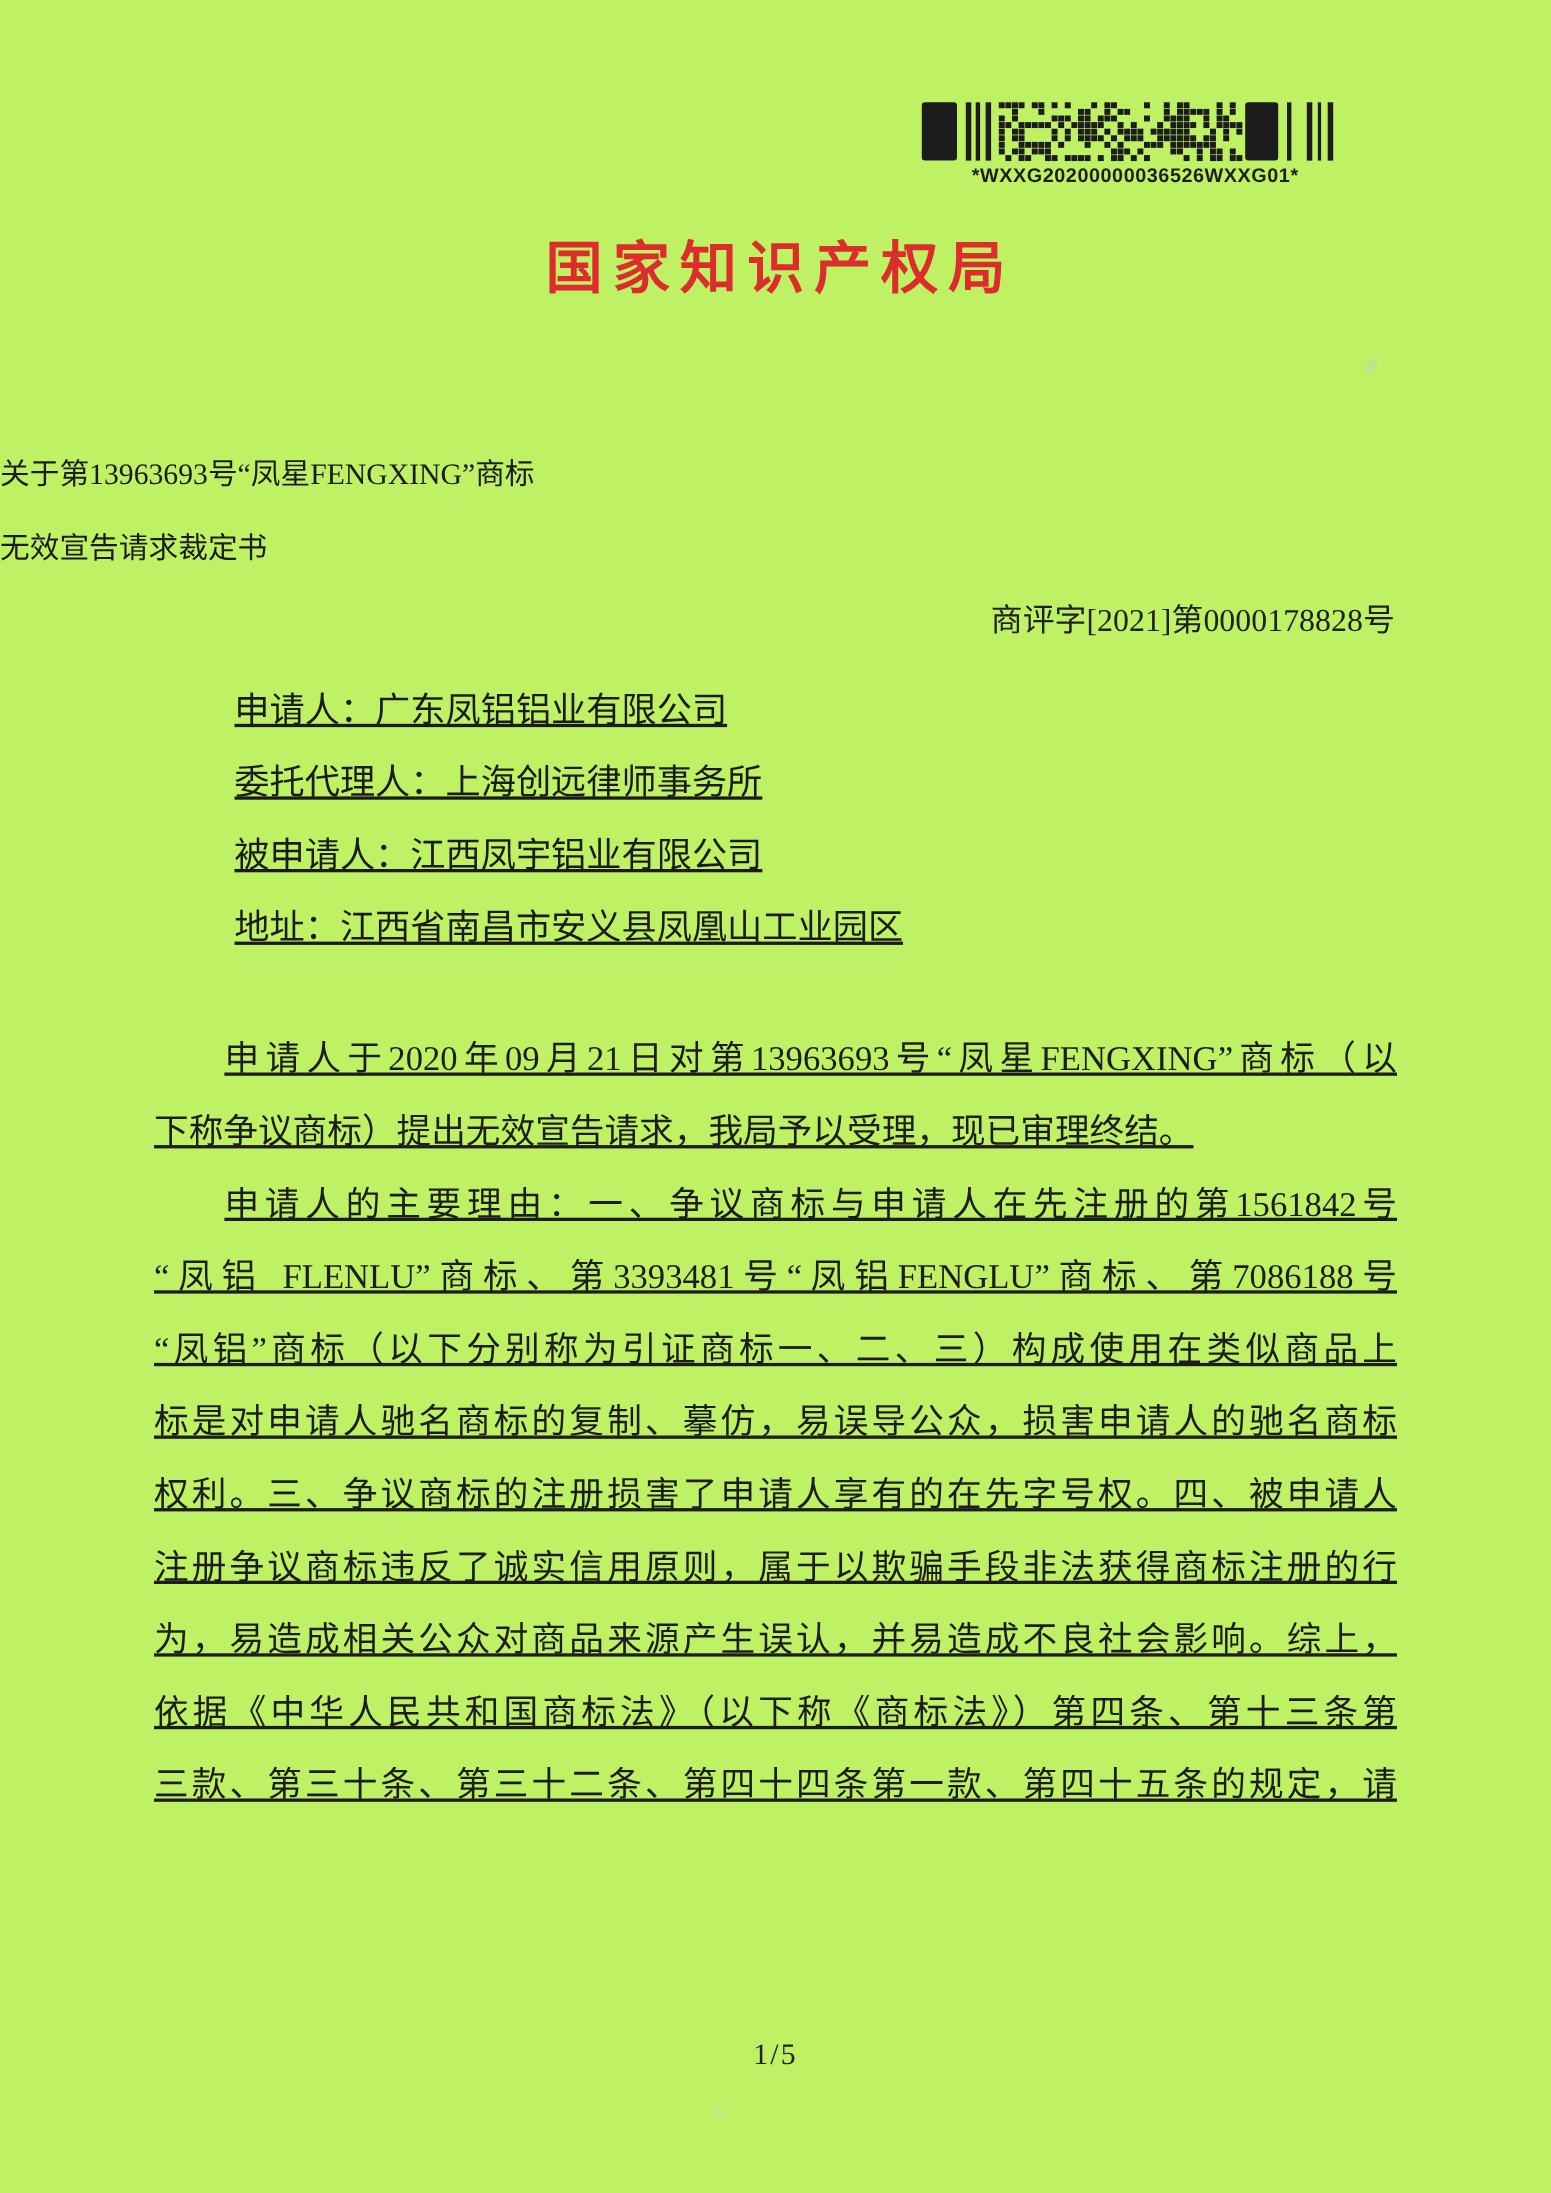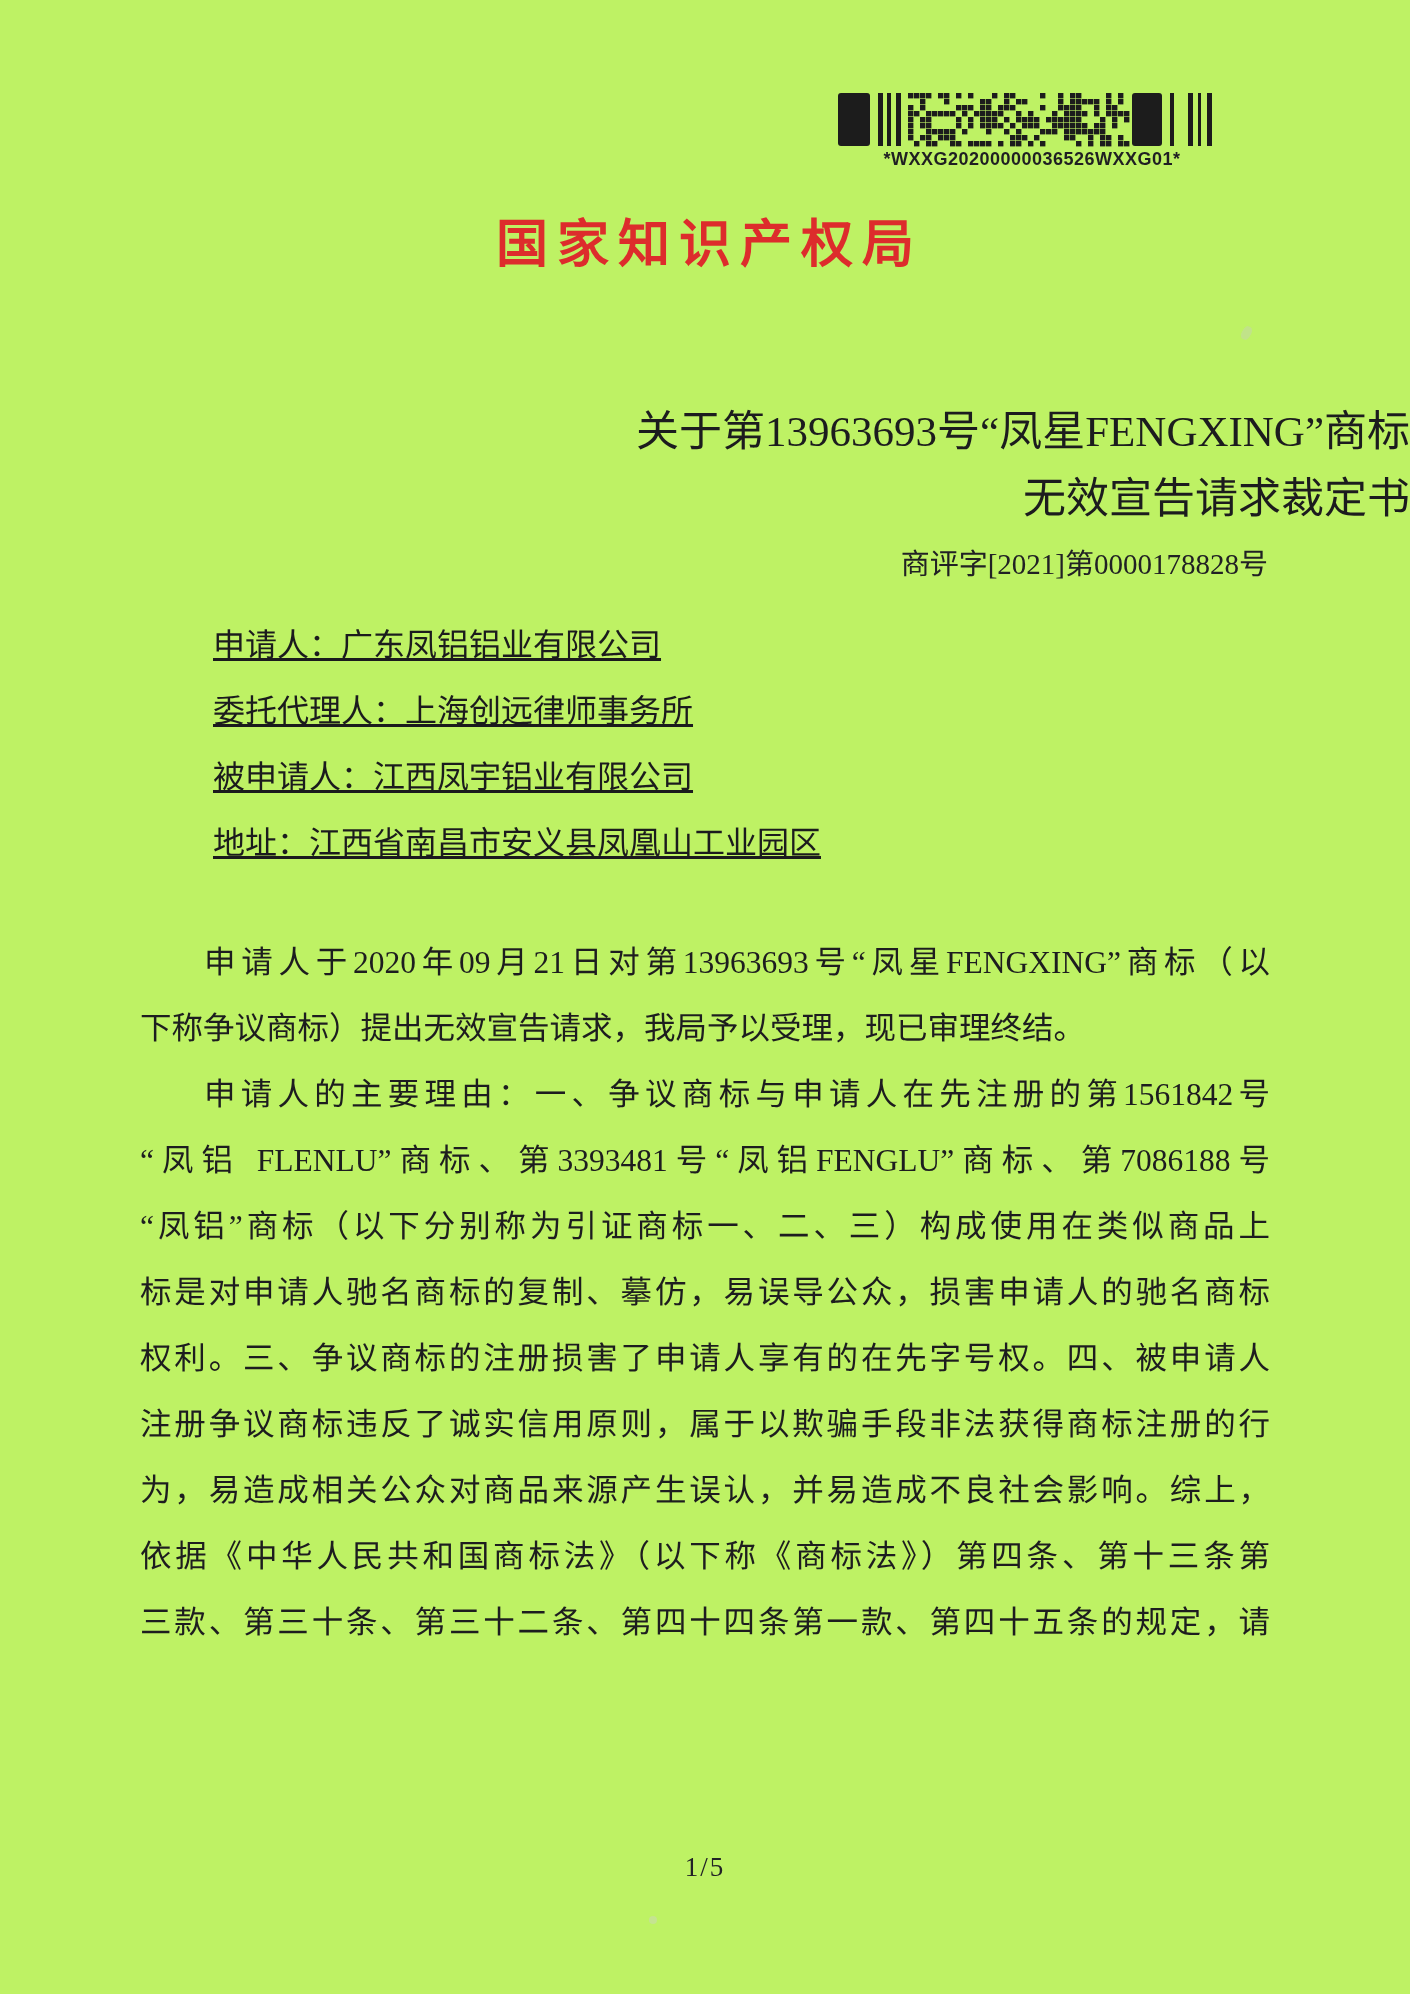--- a/index.html
+++ b/index.html
@@ -46,22 +46,22 @@
     letter-spacing: 9px;
     text-indent: 9px;
   }
 
   
   .doc-title {
     position: absolute;
     top: 398px;
     left: 0;
     width: 100%;
-    text-align: right;
-    font-size: 43px;
+    text-align: left;
+    font-size: 27px;
     font-weight: 500;
     line-height: 67px;
     color: #1c1c1e;
   }
 
   .case-no {
     position: absolute;
     top: 540px;
     right: 142px;
     font-size: 29px;
@@ -79,20 +79,21 @@
   .pline { height: 66px; overflow: hidden; white-space: nowrap; text-decoration: underline; }
 
   .body-block {
     position: absolute;
     left: 140px;
     top: 930px;
     width: 1130px;
     font-size: 31.5px;
     line-height: 66px;
     color: #1d1d1f;
+    text-decoration: underline;
   }
   .bline { height: 66px; overflow: hidden; }
   .jall { text-align: justify; text-align-last: justify; }
   .indent { text-indent: 64px; }
 
   .footer {
     position: absolute;
     top: 1852px;
     left: 0;
     width: 100%;

